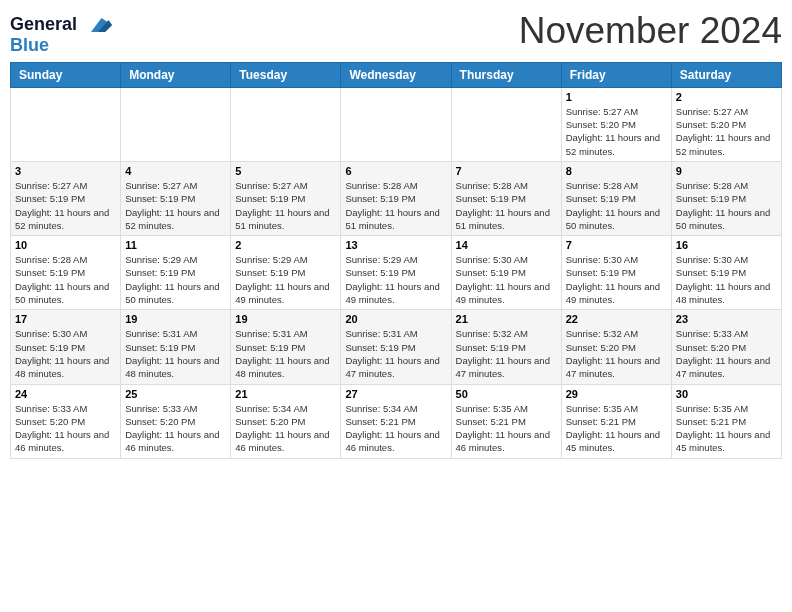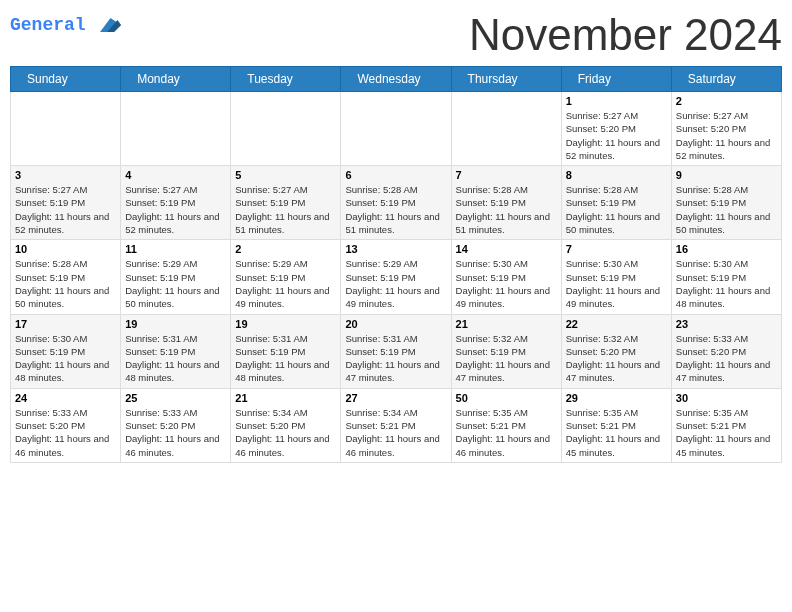--- a/index.html
+++ b/index.html
@@ -21,52 +21,51 @@
       align-items: center;
       margin-top: 4px;
     }
     .logo-text {
       font-size: 18px;
       font-weight: bold;
       color: #333;
       line-height: 1.1;
     }
     .logo-text span {
-      color: #3b82f6;
-      font-family: Liberation Mono, monospace;
+      color: #0f172a;
     }
     .logo-icon {
       width: 32px;
       height: 32px;
       margin-left: 2px;
     }
     .title-block {
       text-align: right;
     }
     .month-title {
-      font-size: 44px;
+      font-size: 37px;
       font-weight: normal;
       color: #333;
     }
     .location-title {
       font-size: 14px;
       color: #333;
       margin-top: 2px;
     }
     .calendar {
       width: 100%;
       border-collapse: collapse;
       border: 1px solid #ccc;
     }
     .calendar th {
       background-color: #2a7fc1;
       color: #fff;
       font-size: 12px;
-      font-weight: normal;
-      padding: 5px 16px;
+      font-weight: bold;
+      padding: 5px 8px;
       text-align: left;
       border: 1px solid #1a6aaa;
     }
     .calendar td {
       vertical-align: top;
       border: 1px solid #ddd;
       padding: 3px 4px;
       font-size: 9.5px;
       width: 110px;
       min-height: 70px;
@@ -104,20 +103,21 @@
     <div>
       <div style="display:flex;align-items:center;">
         <div class="logo-text">
           <span>General</span>
           <svg class="logo-icon" viewBox="0 0 40 30" style="display:inline-block;vertical-align:middle;width:28px;height:22px;">
             <polygon points="10,25 25,5 40,15 30,25" fill="#2a7fc1"></polygon>
             <polygon points="20,25 35,8 40,15 30,25" fill="#1a5a8a"></polygon>
           </svg>
         </div>
       </div>
+      <div class="logo-text" style="color:#2a7fc1;font-size:18px;font-weight:bold;">Blue</div>
     </div>
   </div>
   <div class="title-block">
     <div class="month-title">November 2024</div>
   </div>
 </div>
 
 <table class="calendar">
   <thead>
     <tr>

